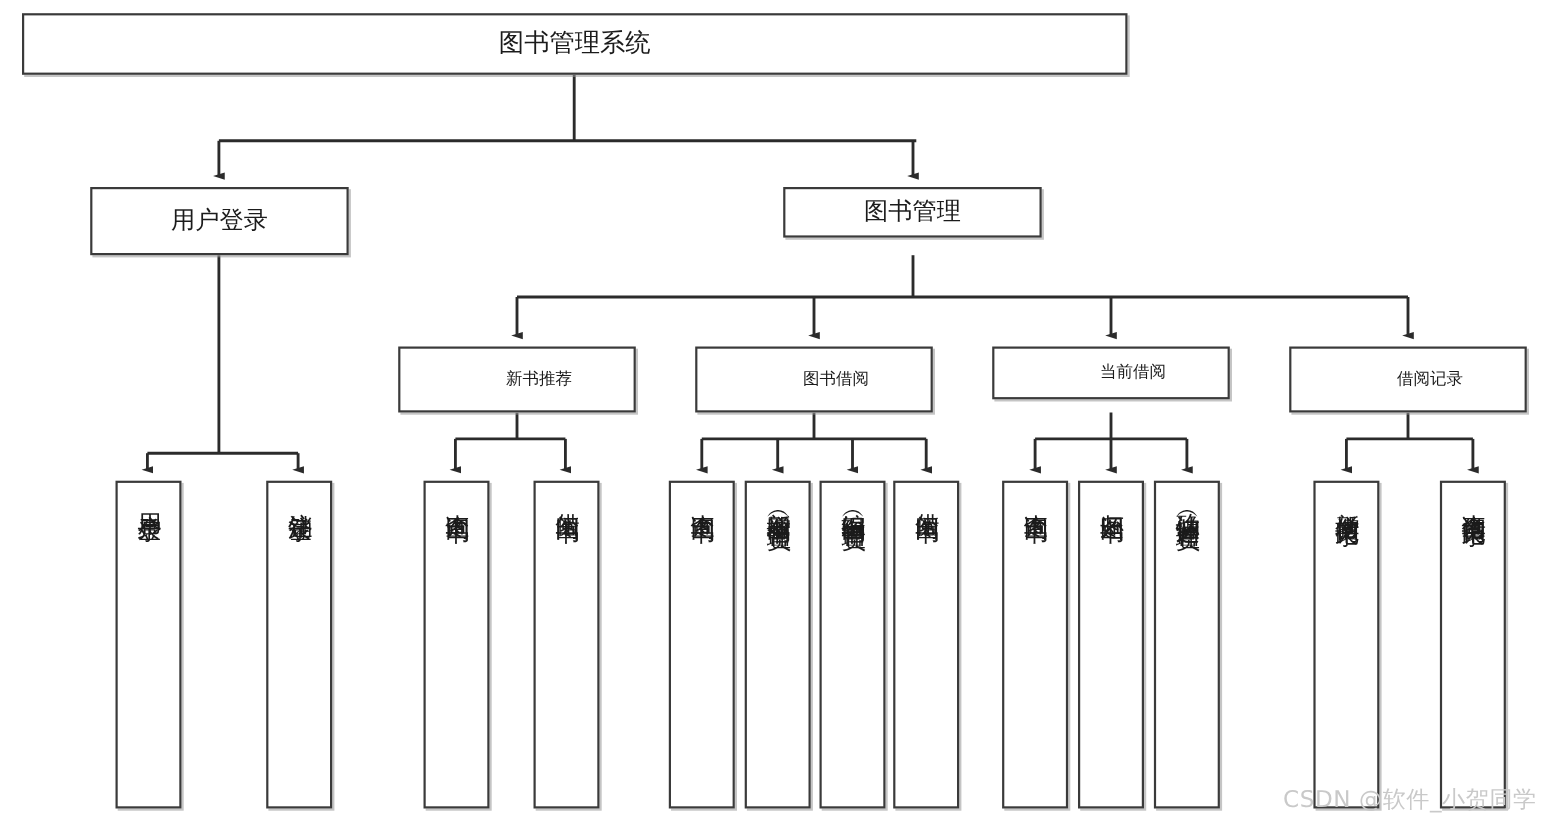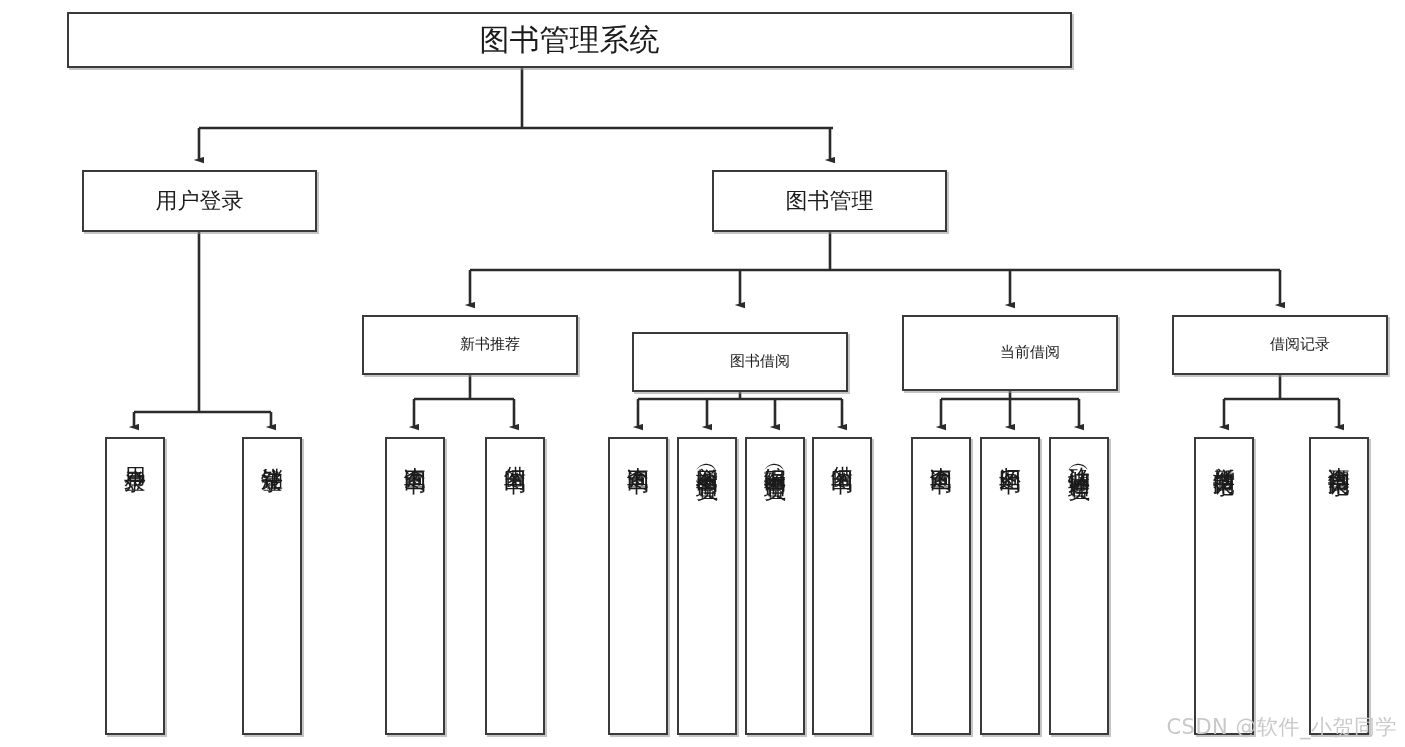--- a/index.html
+++ b/index.html
@@ -35,22 +35,21 @@
     background: #ffffff;
     border: 2.5px solid #3a3a3a;
     box-shadow: 2px 2px 0 rgba(150,150,150,0.55);
     display: flex;
     align-items: center;
     justify-content: center;
     color: #1b1b1b;
     line-height: 1.18;
   }
   .node.root {
-    font-size: 30px;
-    margin-left: 47px;
+    font-size: 23px;
   }
   .node.lvl2 {
     font-size: 22px;
   }
   .node.lvl3 {
     font-size: 15px;
     padding-left: 40px;
   }
   
   .node.leaf {
@@ -135,31 +134,31 @@
     </g>
   </svg>
 
   <div class="node root" style="left:20px; top:12px; width:1005px; height:56px;">
     <span class="htext">图书管理系统</span>
   </div>
 
   <div class="node lvl2" style="left:82px; top:170px; width:235px; height:62px;">
     <span class="htext">用户登录</span>
   </div>
-  <div class="node lvl2" style="left:712px; top:170px; width:235px; height:62px;">
+  <div class="node lvl2" style="left:712px; top:170px; width:235px; height:46px;">
     <span class="htext">图书管理</span>
   </div>
 
   <div class="node lvl3" style="left:362px; top:315px; width:216px; height:60px;">
     <span class="htext">新书推荐</span>
   </div>
-  <div class="node lvl3" style="left:632px; top:332px; width:216px; height:60px;">
+  <div class="node lvl3" style="left:632px; top:315px; width:216px; height:60px;">
     <span class="htext">图书借阅</span>
   </div>
-  <div class="node lvl3" style="left:902px; top:315px; width:216px; height:76px;">
+  <div class="node lvl3" style="left:902px; top:315px; width:216px; height:48px;">
     <span class="htext">当前借阅</span>
   </div>
   <div class="node lvl3" style="left:1172px; top:315px; width:216px; height:60px;justify-content:center;">
     <span class="htext">借阅记录</span>
   </div>
 
   <div class="node leaf" style="left:105px; top:437px; width:60px; height:298px;">
     <span class="vtext">用户登录</span>
   </div>
   <div class="node leaf" style="left:242px; top:437px; width:60px; height:298px;">

